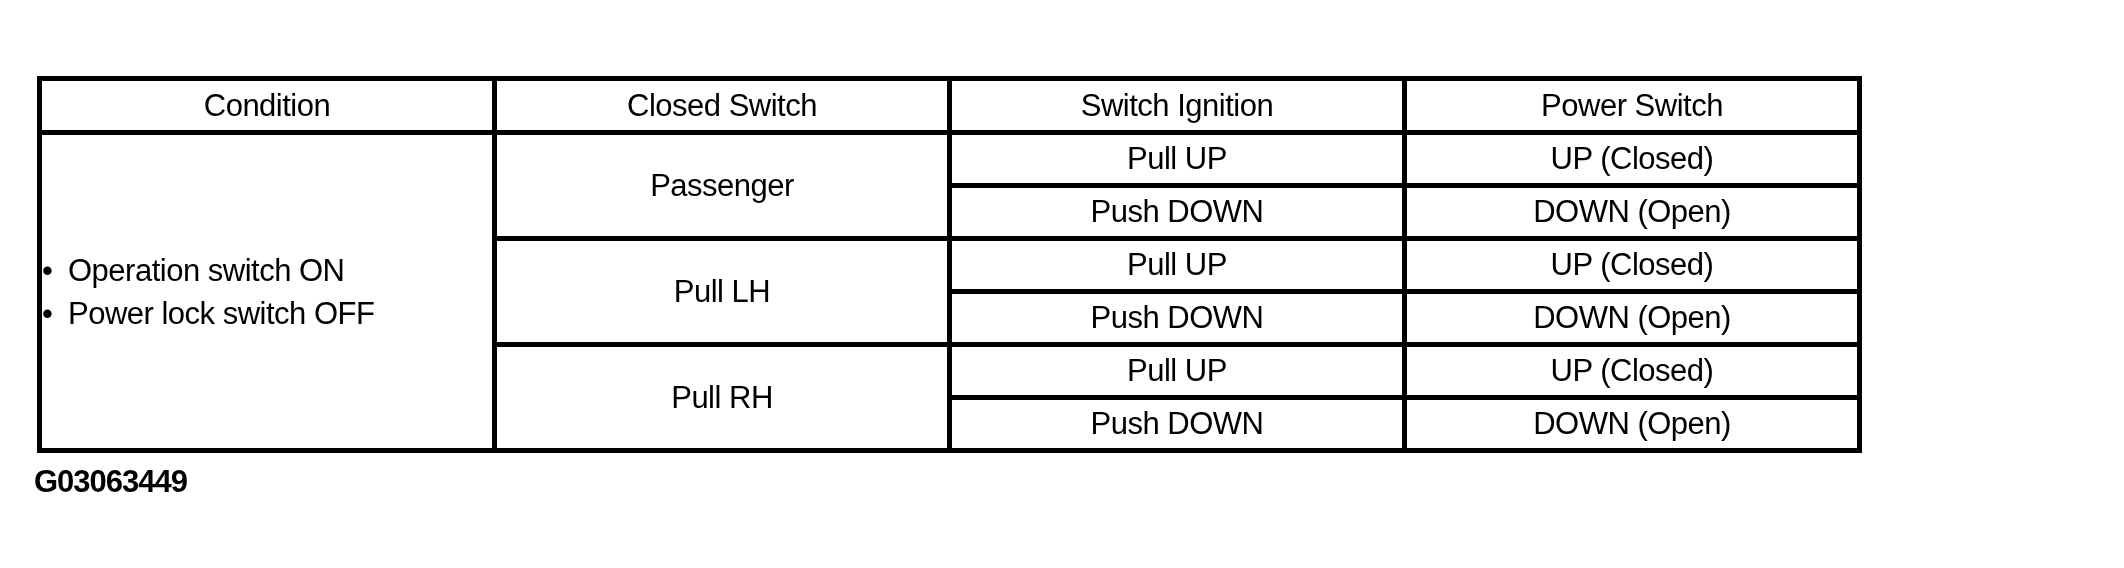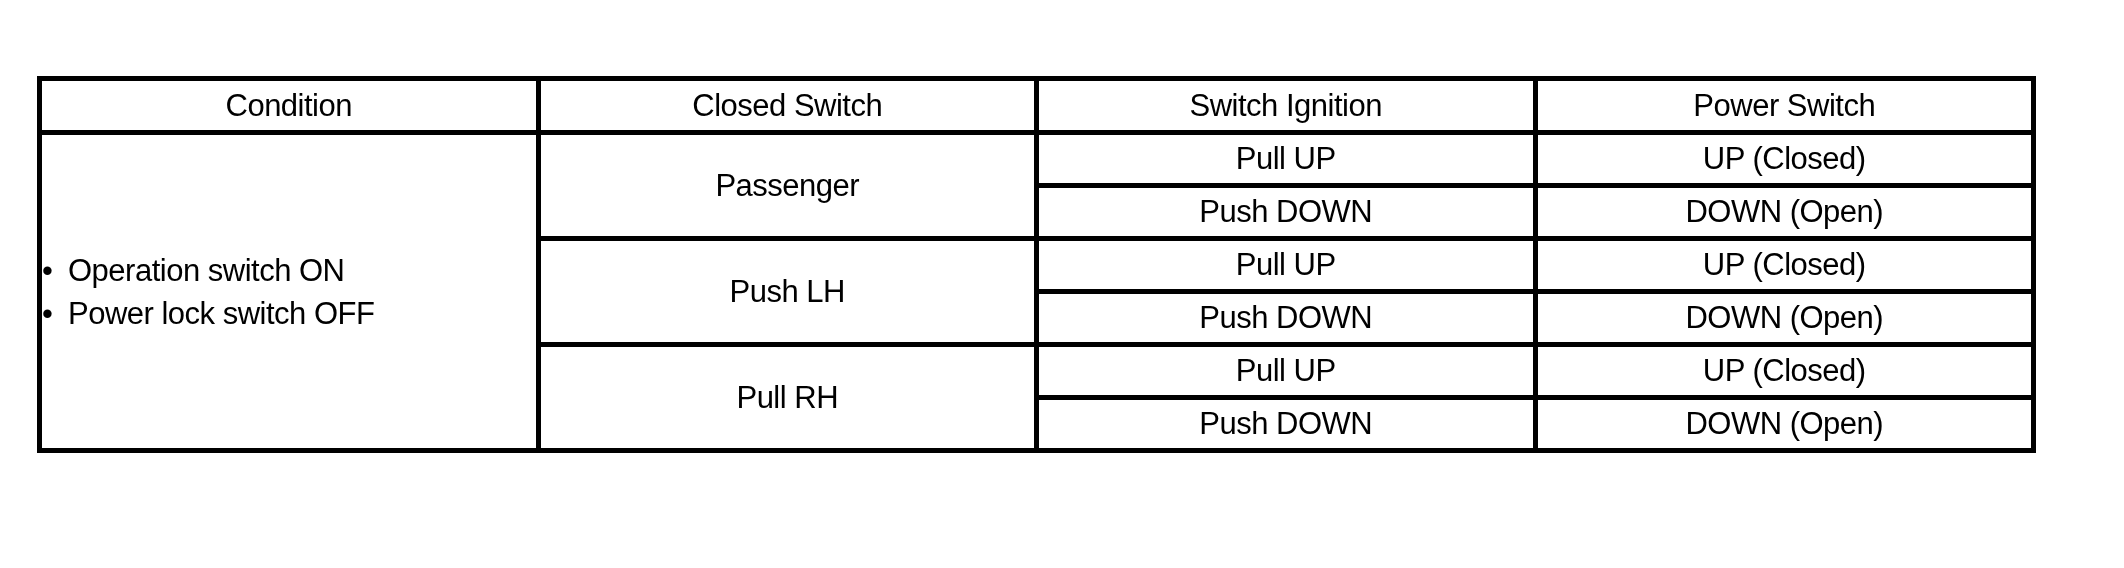--- a/index.html
+++ b/index.html
@@ -15,21 +15,21 @@
   .canvas {
     position: relative;
     width: 2124px;
     height: 568px;
     background: #ffffff;
   }
   .table-wrap {
     position: absolute;
     left: 37px;
     top: 76px;
-    width: 1999px;
+    width: 1825px;
   }
   table.op-table {
     border-collapse: collapse;
     table-layout: fixed;
     width: 100%;
   }
   table.op-table th,
   table.op-table td {
     border: 5px solid #000000;
     font-size: 31px;
@@ -104,35 +104,36 @@
           </td>
           <td rowspan="2">Passenger</td>
           <td>Pull UP</td>
           <td>UP (Closed)</td>
         </tr>
         <tr class="data-row">
           <td>Push DOWN</td>
           <td>DOWN (Open)</td>
         </tr>
         <tr class="data-row">
-          <td rowspan="2">Push LH</td>
+          <td rowspan="2">Pull LH</td>
           <td>Pull UP</td>
           <td>UP (Closed)</td>
         </tr>
         <tr class="data-row">
           <td>Push DOWN</td>
           <td>DOWN (Open)</td>
         </tr>
         <tr class="data-row">
           <td rowspan="2">Pull RH</td>
           <td>Pull UP</td>
           <td>UP (Closed)</td>
         </tr>
         <tr class="data-row">
           <td>Push DOWN</td>
           <td>DOWN (Open)</td>
         </tr>
       </tbody>
     </table>
   </div>
 
+  <div class="figure-id">G03063449</div>
 
 </div>
 
 </body></html>

